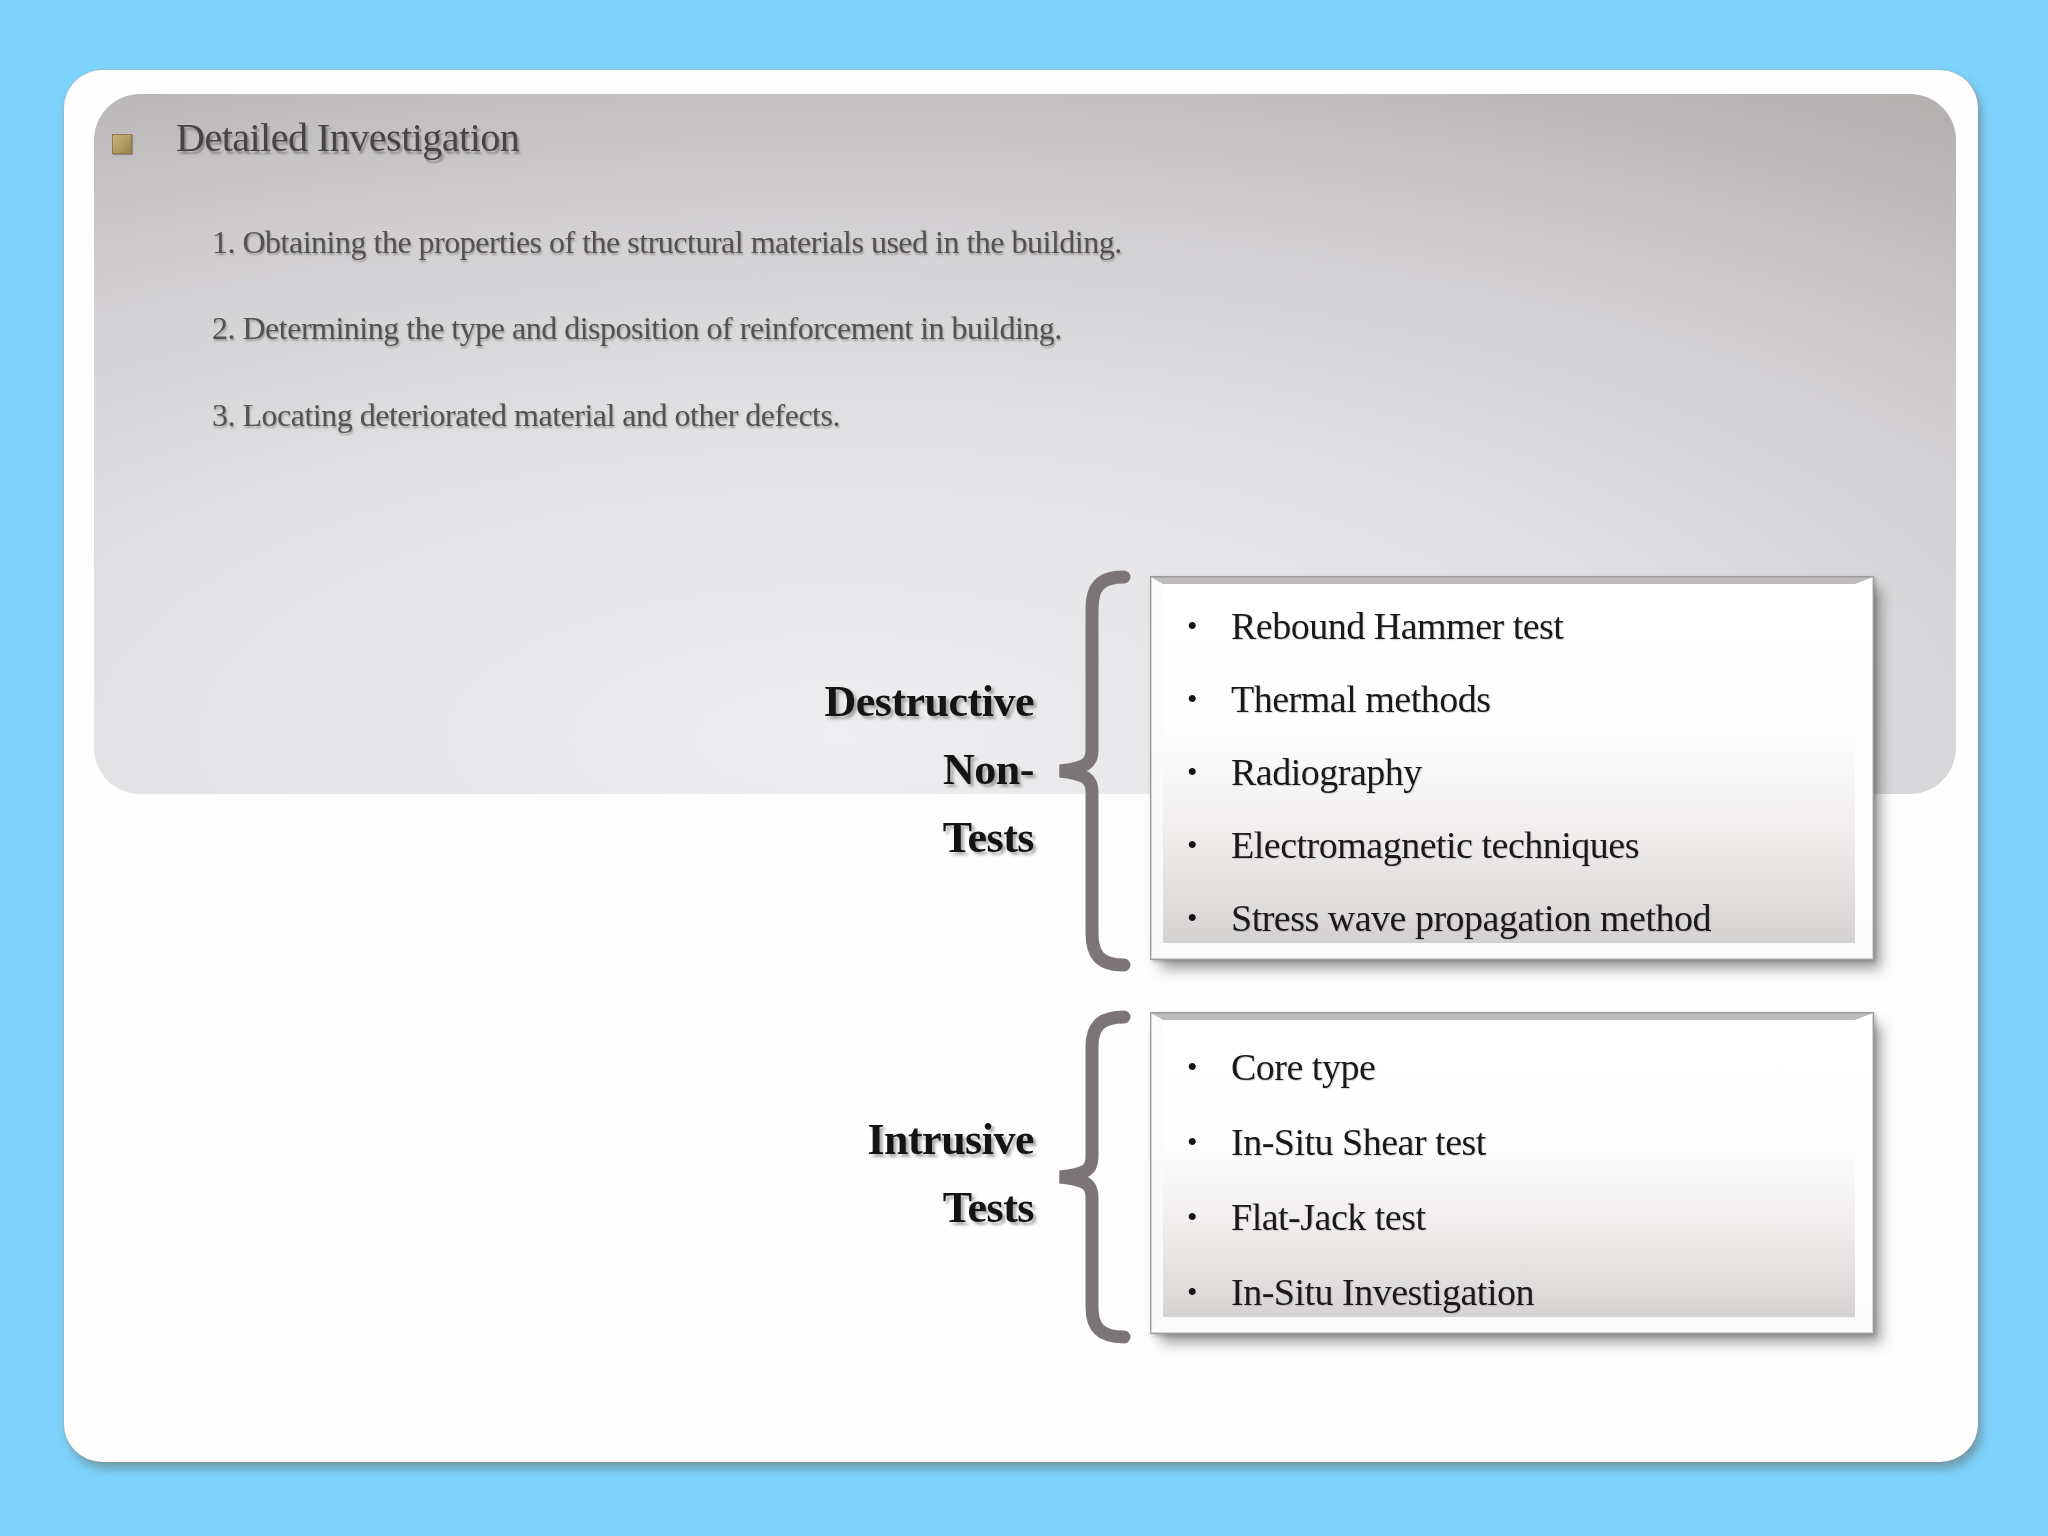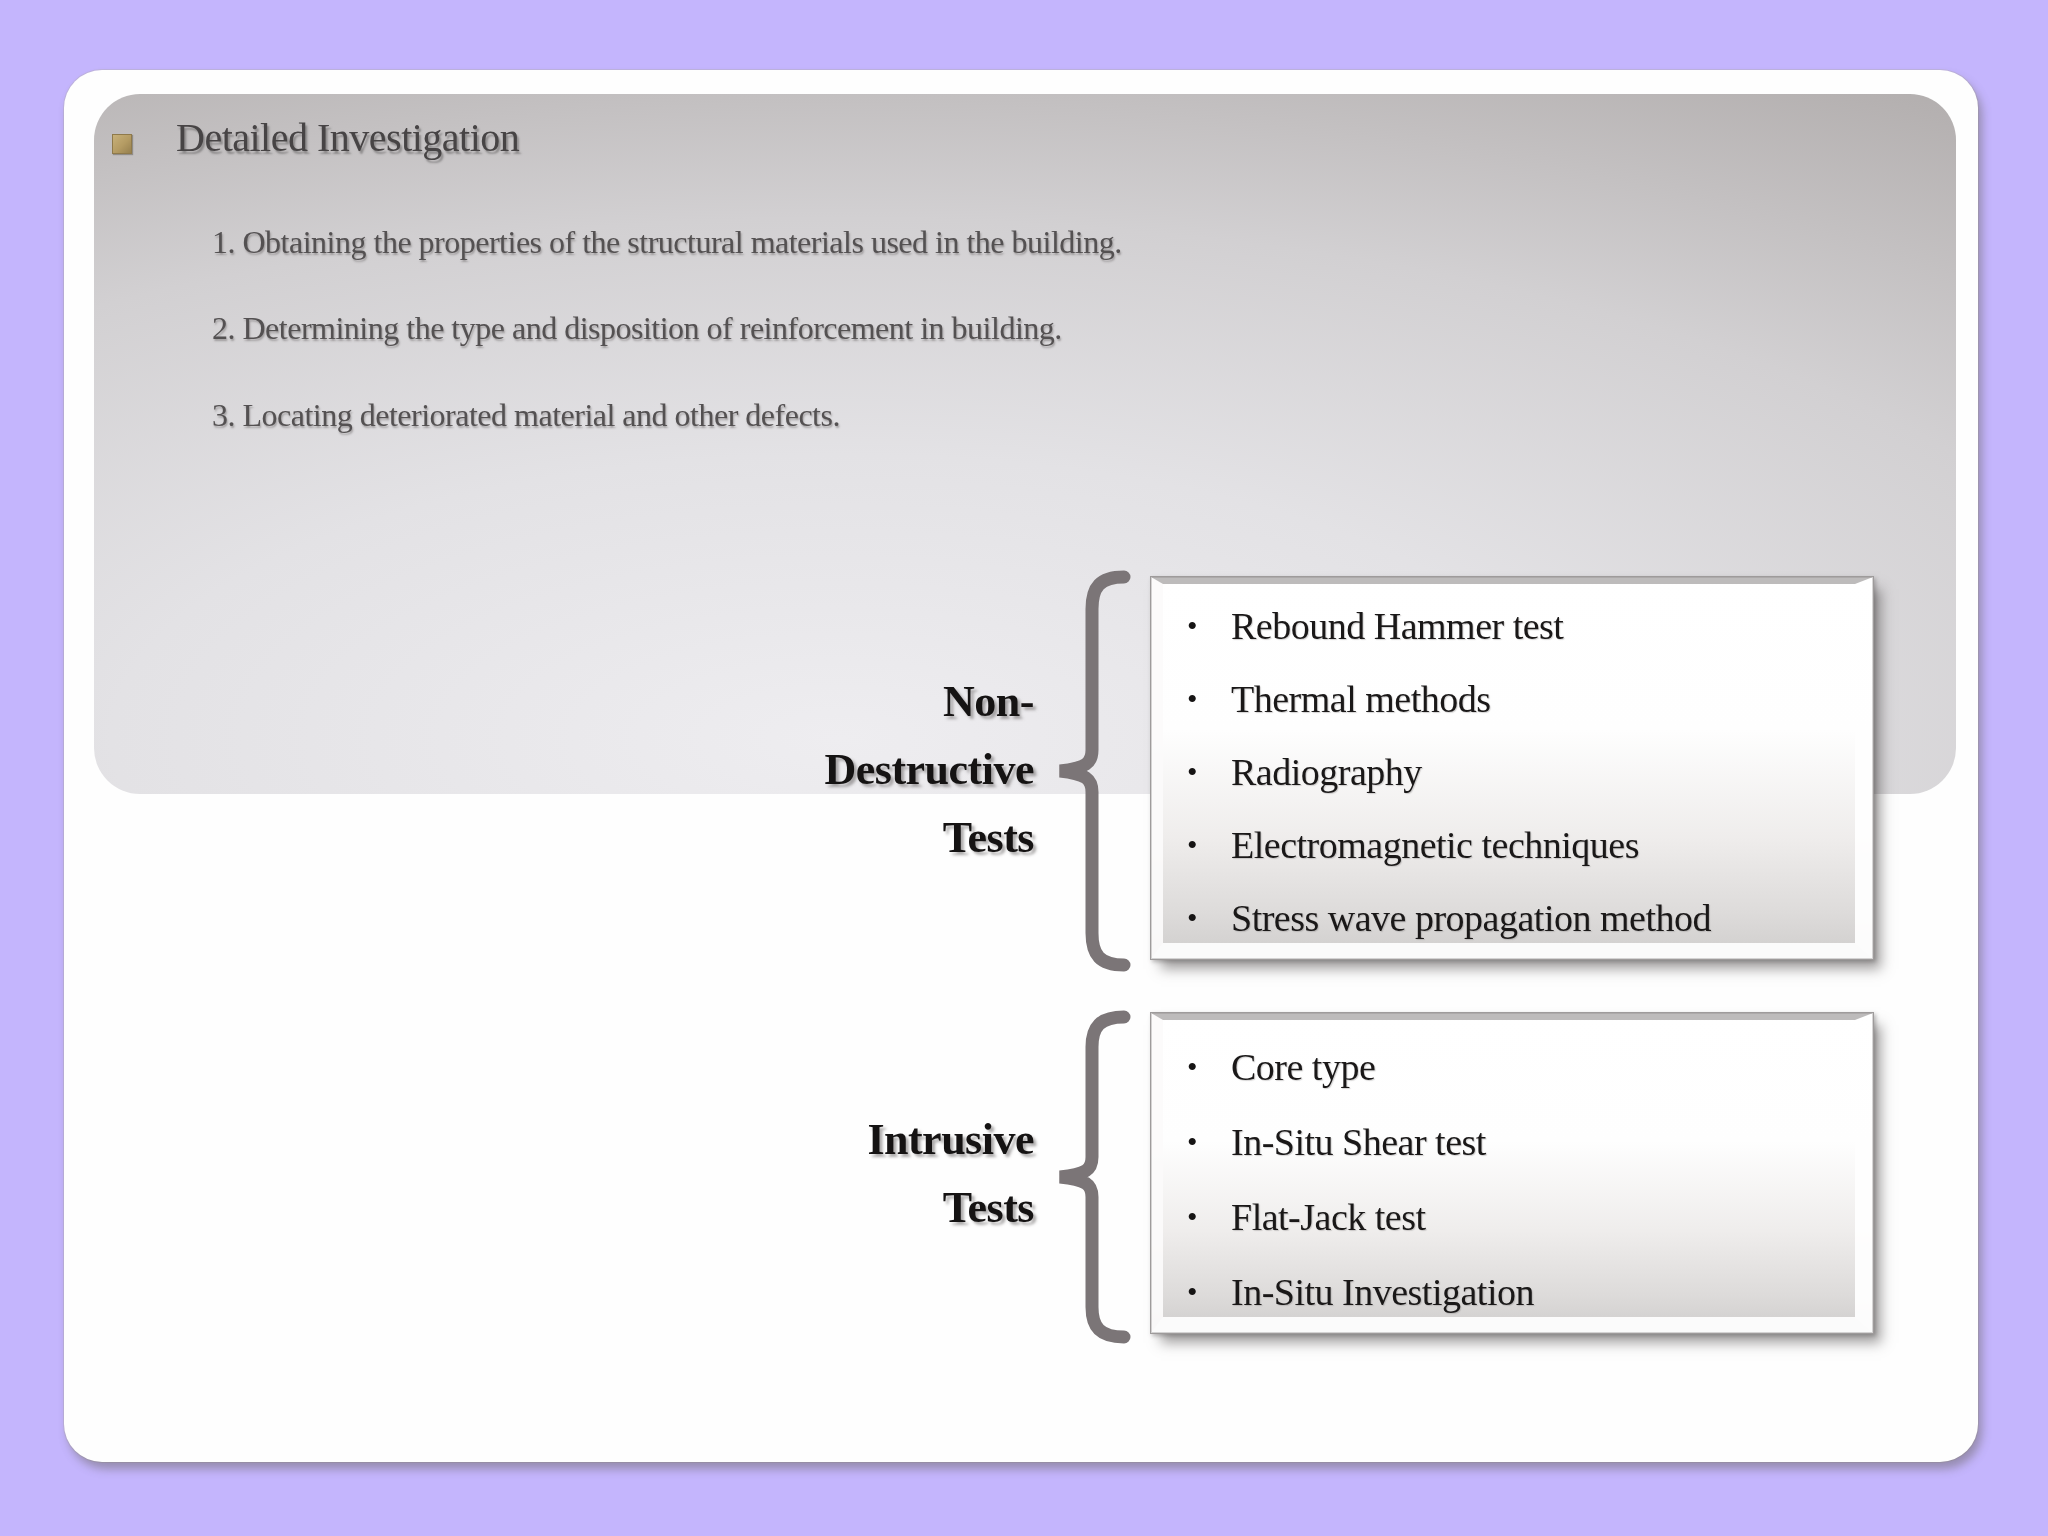--- a/index.html
+++ b/index.html
@@ -1,18 +1,18 @@
 <!DOCTYPE html>
 <html><head>
 <meta charset="utf-8">
 <style>
   html,body{margin:0;padding:0;background:#e7e3da;}
   #stage{
     position:relative;width:2048px;height:1536px;overflow:hidden;
-    background:#c4b5fd;
+    background:#7dd3fc;
     font-family:"Liberation Serif","DejaVu Serif",serif;
   }
   
   .card{
     position:absolute;left:64px;top:70px;width:1914px;height:1392px;
     background:#fefefe;border-radius:38px;
     box-shadow:4px 7px 10px rgba(95,90,82,0.45), 0 0 0 1px rgba(180,175,168,0.35);
   }
   
   .panel{
@@ -101,22 +101,22 @@
 
   <div class="sq-bullet"></div>
   <div class="title">Detailed Investigation</div>
 
   <div class="numbered n1">1. Obtaining the properties of the structural materials used in the building.</div>
   <div class="numbered n2">2. Determining the type and disposition of reinforcement in building.</div>
   <div class="numbered n3">3. Locating deteriorated material and other defects.</div>
 
 
   <div class="glabel glabel1">
+    <div>Destructive</div>
     <div>Non-</div>
-    <div>Destructive</div>
     <div>Tests</div>
   </div>
 
   <svg class="brace brace1" width="92" height="404" viewBox="0 0 92 404">
     <path d="M 76 8 C 52 8 44 18 44 40 L 44 181 C 44 194 38 199 12 202 C 38 205 44 210 44 223 L 44 364 C 44 386 52 396 76 396" fill="none" stroke="#7b7577" stroke-width="13" stroke-linecap="round"></path>
   </svg>
 
   <div class="tbox tbox1">
     <div class="frame"></div>
     <div class="blist">

